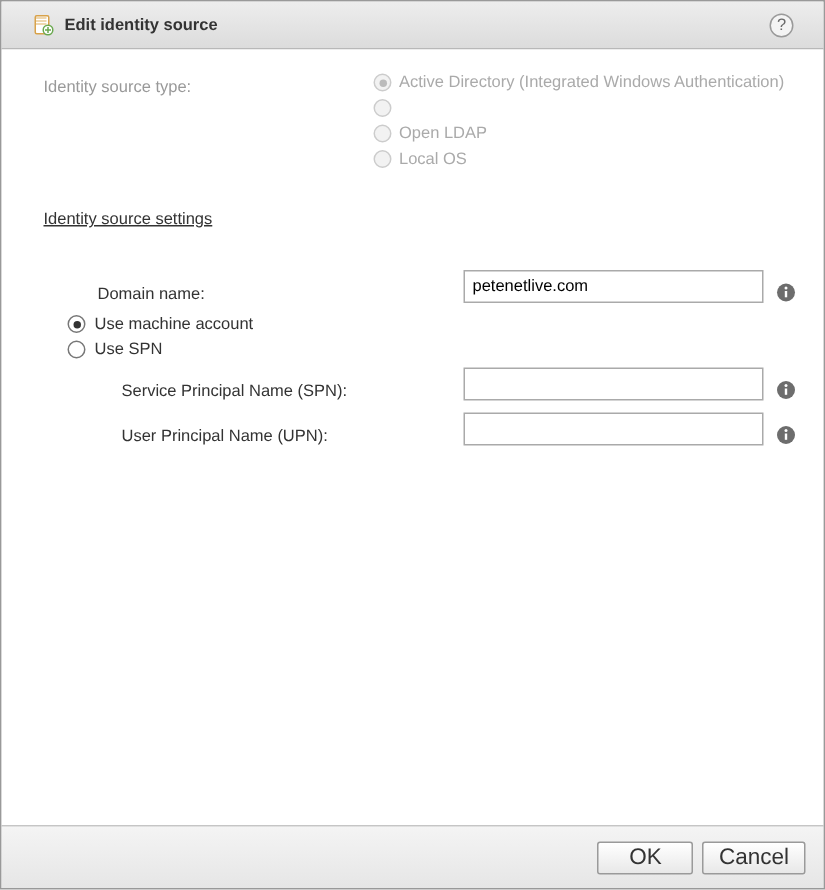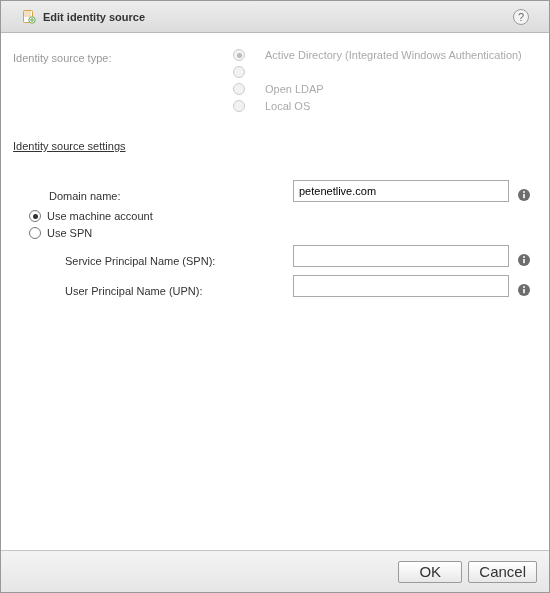--- a/index.html
+++ b/index.html
@@ -40,21 +40,21 @@
       color: #6a6a6a;
       font-size: 11px;
       display: flex;
       align-items: center;
       justify-content: center;
       cursor: pointer;
       background: #f4f4f4;
     }
     .content {
       flex: 1;
-      padding: 16px 18px 10px 12px;
+      padding: 16px 18px 10px 28px;
       background: #fff;
       overflow: hidden;
     }
     .row {
       display: flex;
       align-items: flex-start;
       margin-bottom: 6px;
     }
     .label-col {
       width: 220px;
@@ -67,21 +67,21 @@
       align-items: center;
     }
     .radio-list {
       display: flex;
       flex-direction: column;
       gap: 5px;
     }
     .radio-item {
       display: flex;
       align-items: flex-end;
-      gap: 20px;
+      gap: 5px;
       color: #aaa;
       font-size: 11px;
     }
     .radio-item.selected {
       color: #aaa;
     }
     .faux-radio {
       width: 12px; height: 12px;
       border: 1px solid #bbb;
       border-radius: 50%;

